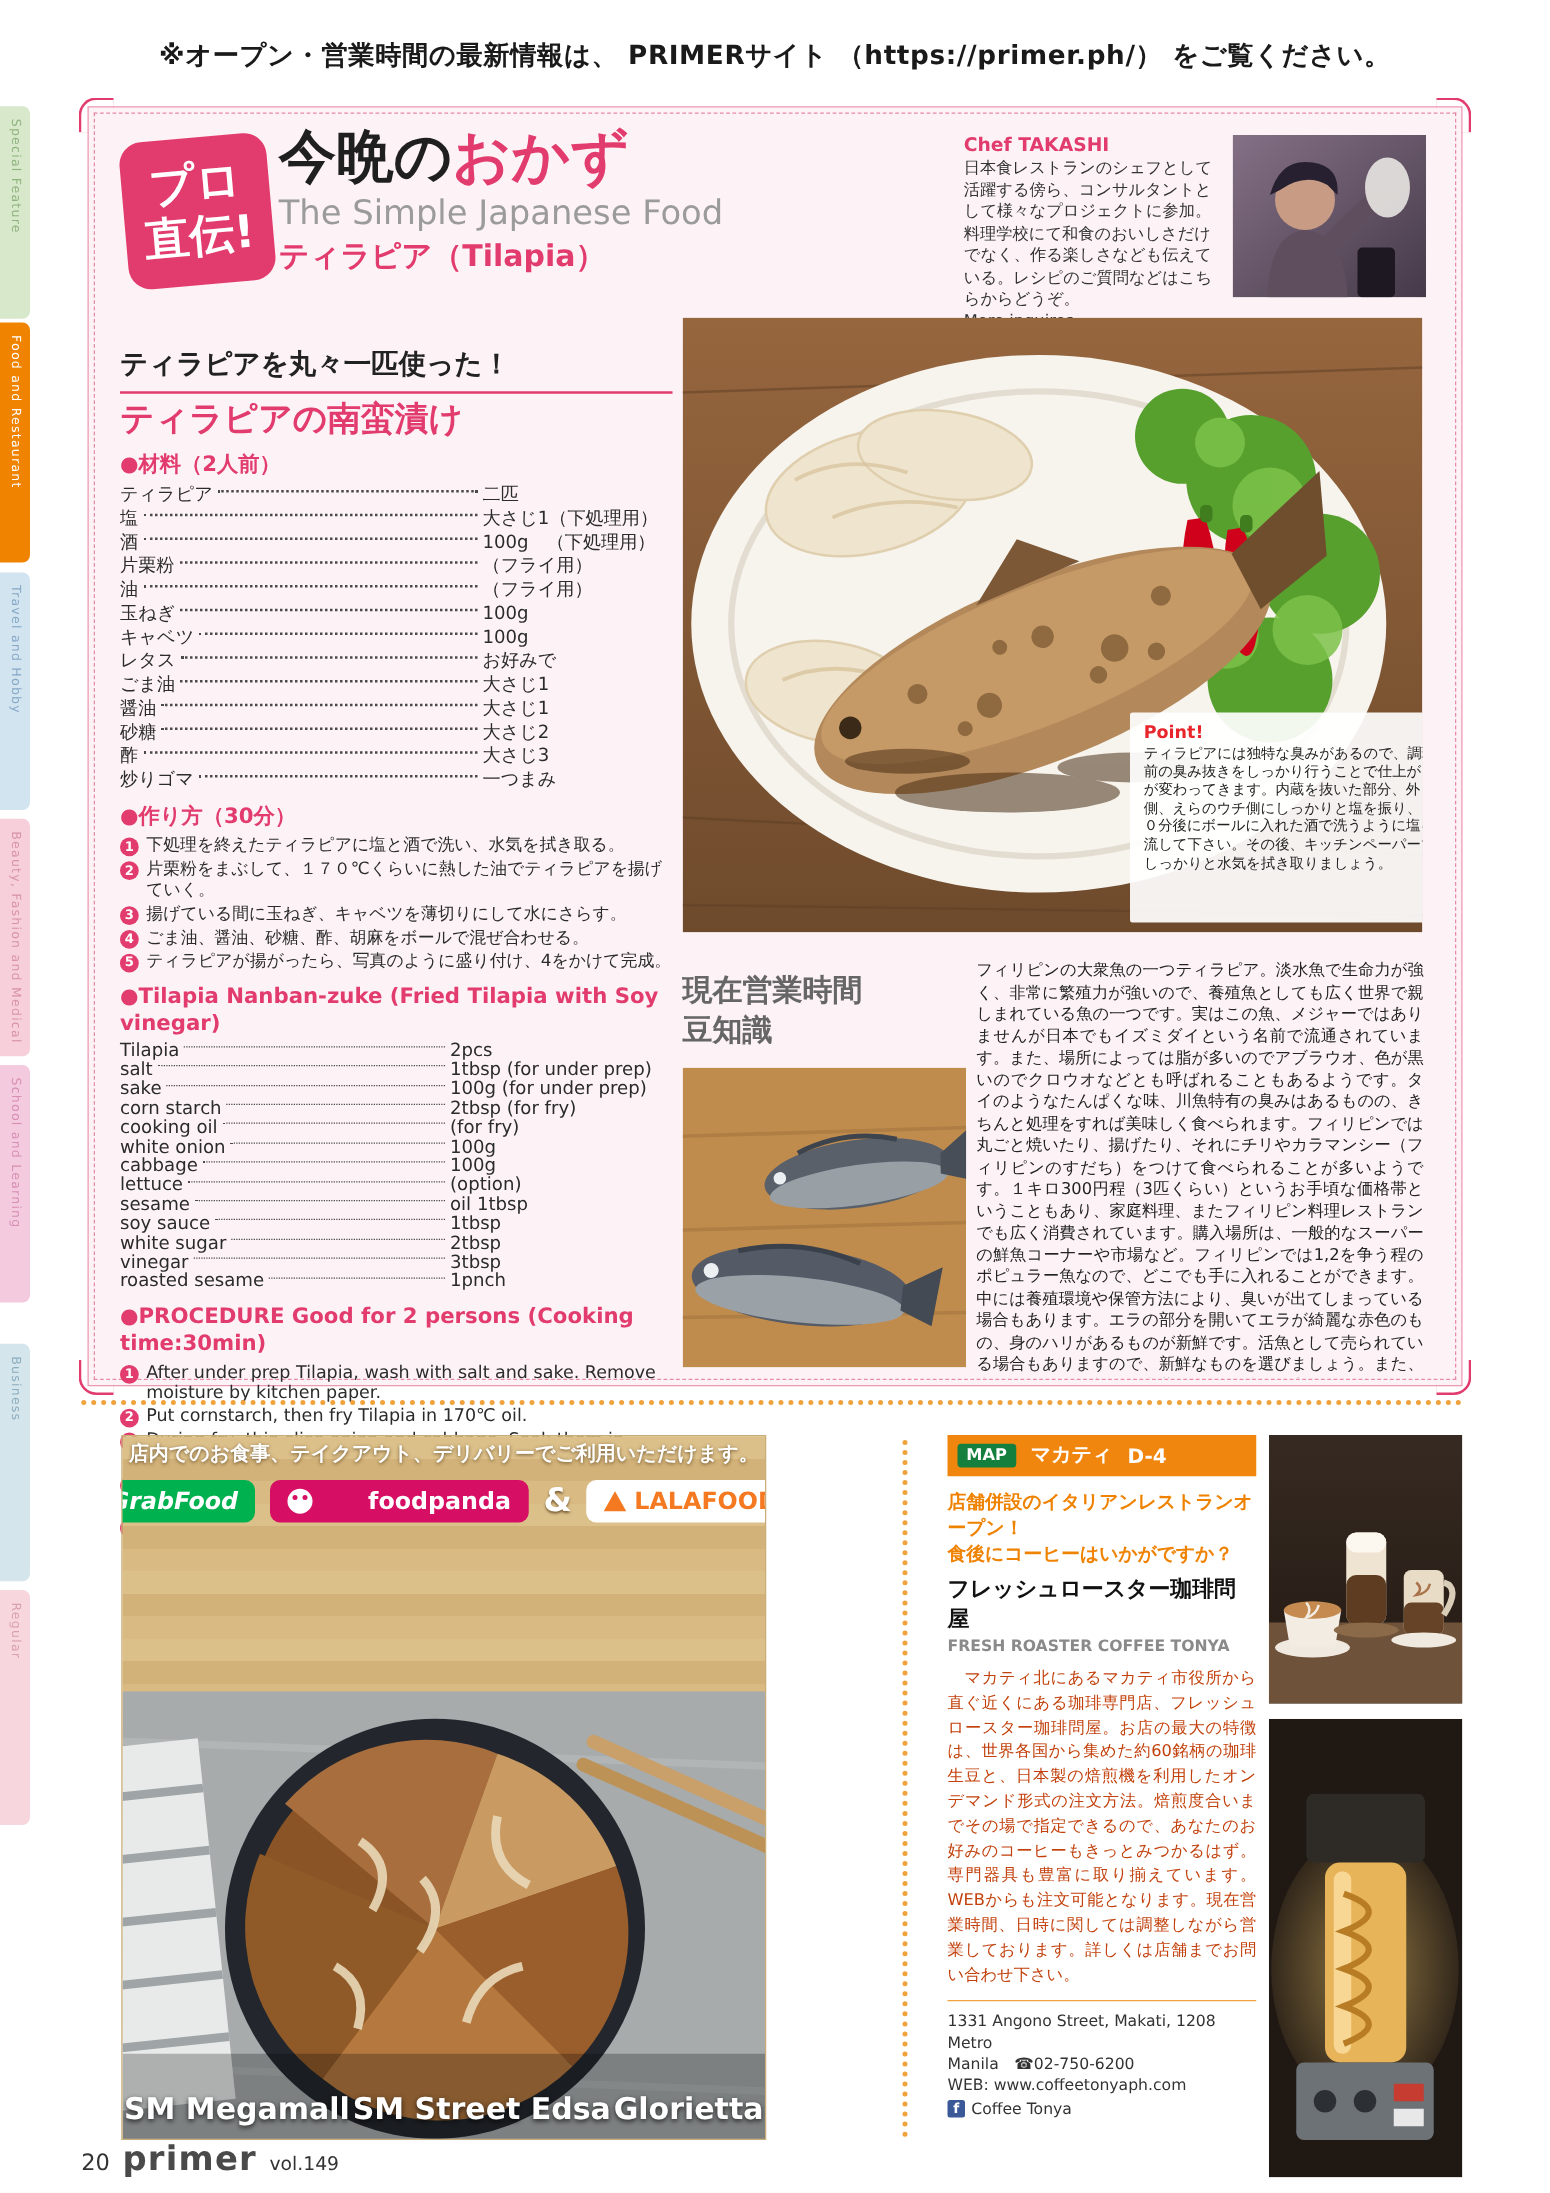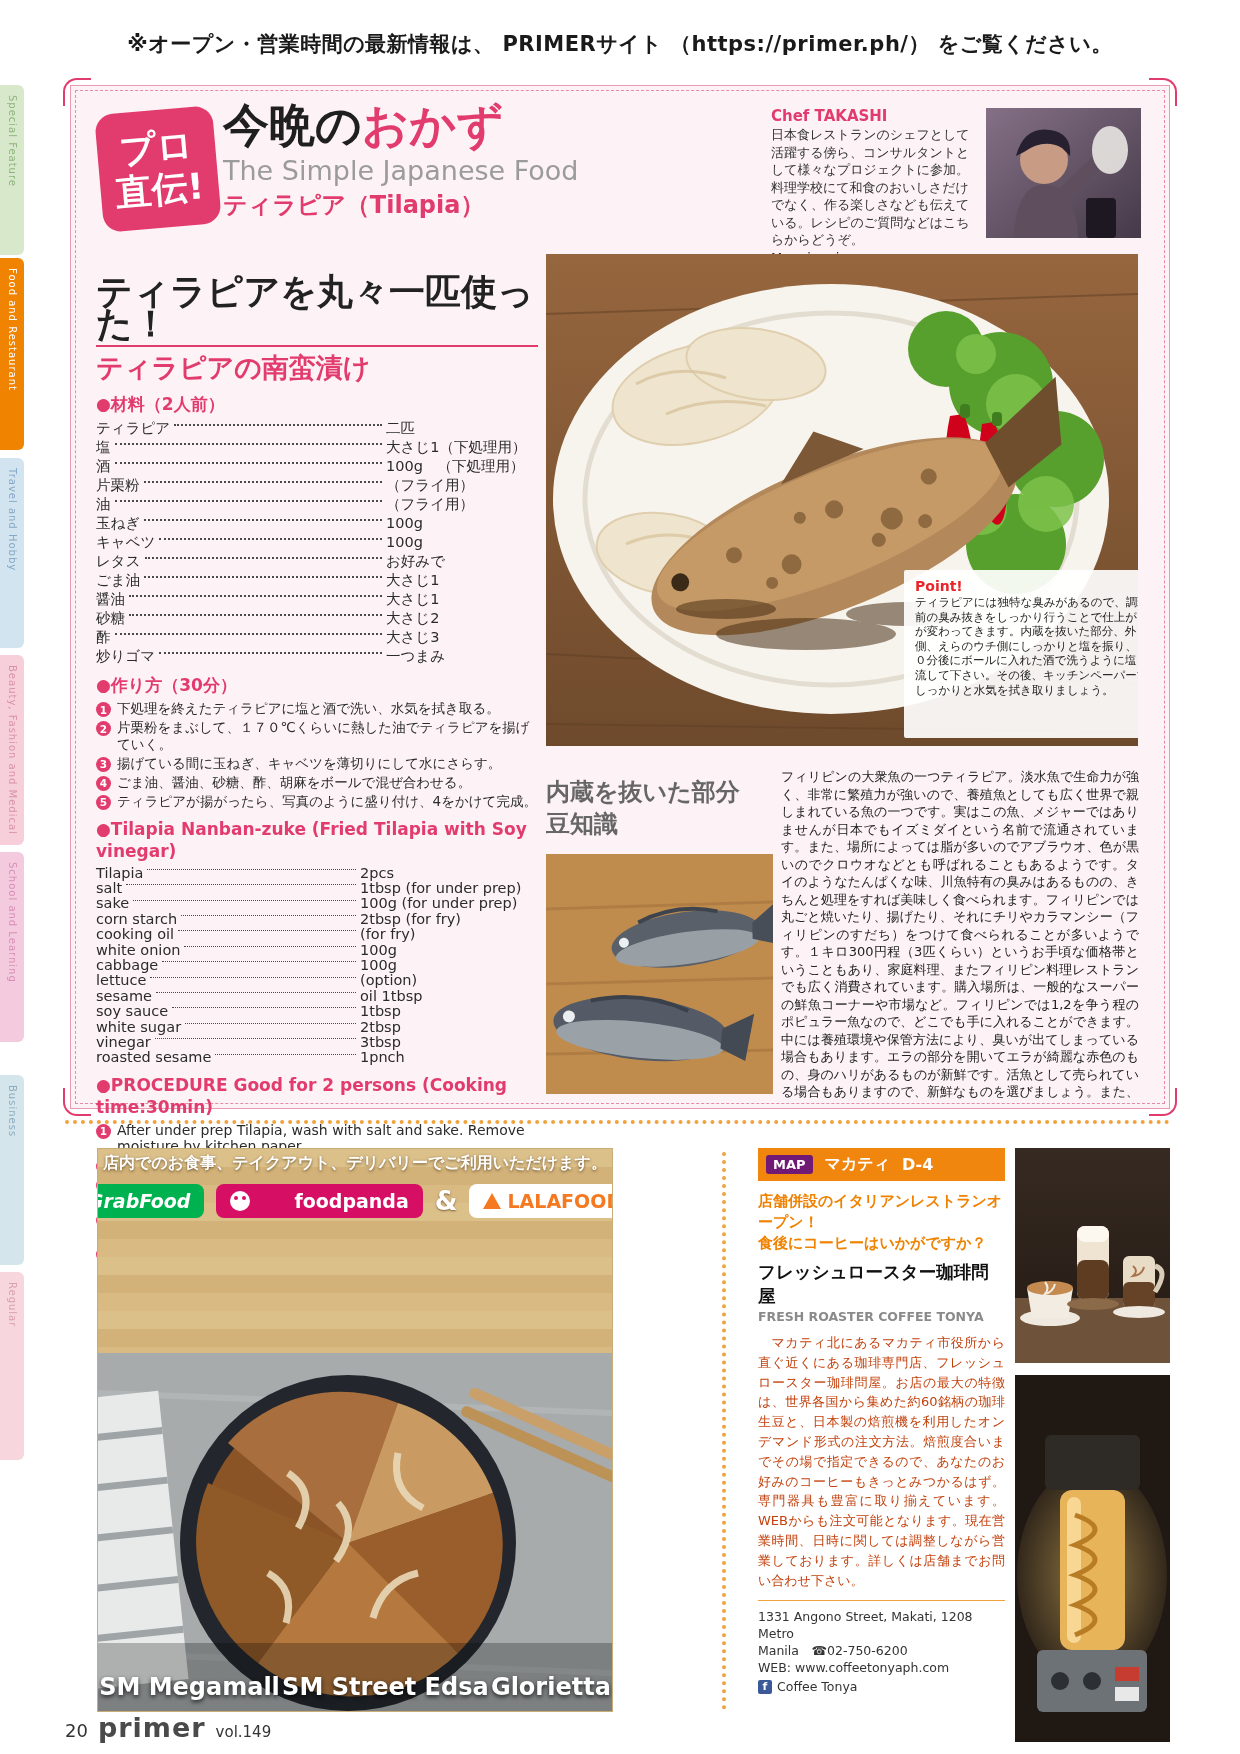--- a/index.html
+++ b/index.html
@@ -27,21 +27,21 @@
   .title-wrap{position:absolute;left:152px;top:10px;}
   .title-main{font-size:46px;font-weight:bold;line-height:58px;color:#1f1f1f;}
   .title-main .pink{color:#e23b6d;}
   .title-en{font-size:27px;color:#9b9b9b;line-height:34px;}
   .title-dish{font-size:24px;font-weight:bold;color:#e23b6d;line-height:34px;}
   .chef-text{position:absolute;left:700px;top:20px;width:210px;font-size:13px;line-height:17.5px;color:#333;}
   .chef-name{color:#e23b6d;font-weight:bold;font-size:15px;line-height:20px;}
   .chef-photo{position:absolute;left:915px;top:22px;width:155px;height:130px;overflow:hidden;}
   
   .left-col{position:absolute;left:25px;top:190px;width:442px;}
-  .headline{font-size:36px;font-weight:bold;color:#222;line-height:32px;}
+  .headline{font-size:22px;font-weight:bold;color:#222;line-height:32px;}
   .rule{border:none;border-top:2px solid #e23b6d;margin:5px 0 4px 0;width:100%;}
   .subhead{font-size:27px;font-weight:bold;color:#e23b6d;line-height:34px;margin-bottom:8px;}
   .sec-h{font-size:17px;font-weight:bold;color:#e23b6d;line-height:22px;margin:8px 0 4px 0;}
   .ing{display:flex;align-items:center;font-size:14.5px;line-height:19px;color:#2b2b2b;}
   .ing-n{white-space:nowrap;}
   .ing-d{flex:1;min-width:10px;border-bottom:2px dotted #4a4a4a;margin:0 4px;transform:translateY(-4px);}
   .ing-a{white-space:nowrap;width:152px;flex:none;}
   .en .ing{font-size:14.5px;line-height:15.4px;}
   .en .ing-a{width:178px;}
   .en .ing-d{border-bottom-width:1.5px;}
@@ -82,21 +82,21 @@
   .pill-amp{background:none;color:#fff;font-size:26px;text-shadow:0 1px 2px rgba(80,55,20,.7);padding:0;}
   .pill-lala{background:#fff;color:#f47920;}
   .lala-ic{width:0;height:0;border-left:9px solid transparent;border-right:9px solid transparent;
            border-bottom:16px solid #f47920;flex:none;}
   .ad-photo{position:absolute;left:0;top:204px;width:516px;height:360px;}
   .ad-locs{position:absolute;left:0;bottom:10px;width:100%;display:flex;justify-content:space-around;
            font-size:24px;font-weight:800;color:#fff;text-shadow:0 2px 4px rgba(0,0,0,.75);}
   
   .coffee{position:absolute;left:758px;top:1148px;width:247px;}
   .map-bar{height:33px;background:#f1860f;display:flex;align-items:center;gap:12px;padding:0 8px;box-sizing:border-box;}
-  .map-badge{background:#701a75;color:#fff;font-weight:bold;font-size:13px;padding:2px 7px;border-radius:3px;}
+  .map-badge{background:#15803d;color:#fff;font-weight:bold;font-size:13px;padding:2px 7px;border-radius:3px;}
   .map-area,.map-grid{color:#fff;font-weight:bold;font-size:16px;}
   .promo{margin-top:10px;color:#ef8200;font-weight:bold;font-size:15px;line-height:21px;}
   .cof-title{margin-top:6px;font-size:17.5px;font-weight:bold;color:#111;line-height:24px;}
   .cof-sub{font-size:12.5px;font-weight:bold;color:#8a8a8a;line-height:17px;}
   .cof-body{margin-top:8px;font-size:13px;line-height:19.8px;color:#c2410c;text-align:justify;}
   .cof-addr{margin-top:10px;border-top:1px solid #f0a23c;padding-top:7px;font-size:12.5px;line-height:17px;color:#333;}
   .fb-row{display:flex;align-items:center;gap:5px;margin-top:2px;}
   .fb-ic{width:14px;height:14px;background:#3b5998;color:#fff;font-weight:bold;font-size:11px;
          display:flex;align-items:center;justify-content:center;border-radius:2px;flex:none;}
   .cups{position:absolute;left:1015px;top:1148px;width:155px;height:215px;overflow:hidden;}
@@ -489,21 +489,21 @@
           <ellipse cx="180" cy="355" rx="50" ry="10"></ellipse>
       </g>
     </svg>
     <div class="point-box">
       <div class="point-title">Point!</div>
       <div class="point-text">ティラピアには独特な臭みがあるので、調理前の臭み抜きをしっかり行うことで仕上がりが変わってきます。内蔵を抜いた部分、外側、えらのウチ側にしっかりと塩を振り、１０分後にボールに入れた酒で洗うように塩を流して下さい。その後、キッチンペーパーでしっかりと水気を拭き取りましょう。</div>
     </div>
   </div>
 
   <div class="trivia-label">
-    <div>内蔵を抜いた部分</div>
+    <div>現在営業時間</div>
     <div>豆知識</div>
   </div>
 
   <div class="fish2">
     <svg viewBox="0 0 227 240" width="227" height="240">
       <rect width="227" height="240" fill="#c08c4e"></rect>
       <g stroke="#a87840" stroke-width="3" opacity=".7">
         <line x1="0" y1="55" x2="227" y2="48"></line>
           <line x1="0" y1="130" x2="227" y2="124"></line>
           <line x1="0" y1="200" x2="227" y2="196"></line>

